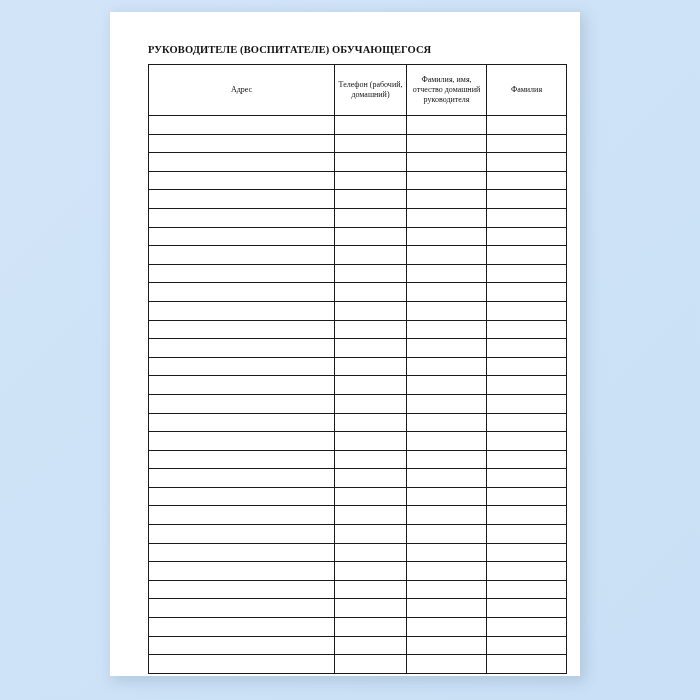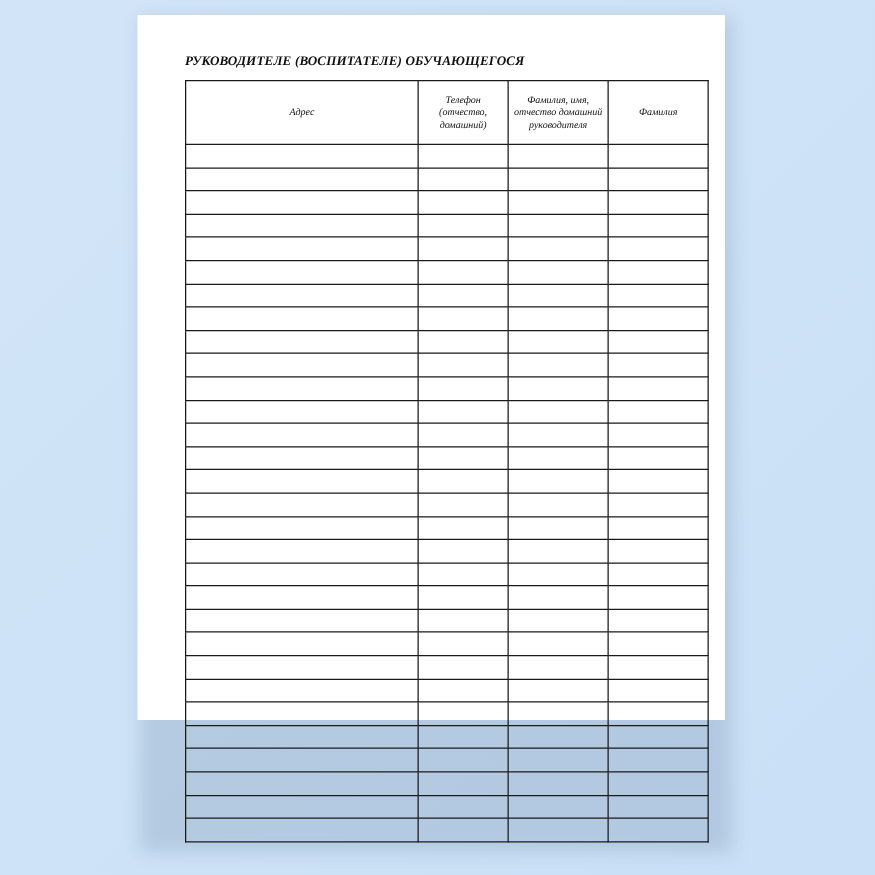--- a/index.html
+++ b/index.html
@@ -28,25 +28,24 @@
     height: 668px;
     background: rgba(90, 120, 150, 0.22);
     filter: blur(7px);
     border-radius: 2px;
   }
   #page {
     position: absolute;
     left: 110px;
     top: 12px;
     width: 470px;
-    height: 564px;
+    height: 664px;
     background: #ffffff;
     box-sizing: border-box;
     padding: 26px 15px 0 26px;
-    font-style: italic;
   }
   .doc-title {
     font-size: 10.5px;
     font-weight: bold;
     letter-spacing: 0.1px;
     color: #111;
     margin: 6px 0 9px 12px;
     white-space: nowrap;
   }
   table.grid {
@@ -94,21 +93,21 @@
     <table class="grid">
       <colgroup>
         <col class="c0">
           <col class="c1">
           <col class="c2">
           <col class="c3">
       </colgroup>
       <thead>
         <tr>
           <th class="hdr-adres">Адрес</th>
-          <th class="hdr-small">Телефон (отчество, домашний)</th>
+          <th class="hdr-small">Телефон (рабочий, домашний)</th>
           <th class="hdr-small">Фамилия, имя, отчество домашний руководителя</th>
           <th class="hdr-adres">Фамилия</th>
         </tr>
       </thead>
       <tbody id="table-body">
           <tr>
             <td></td>
             <td></td>
             <td></td>
             <td></td>

